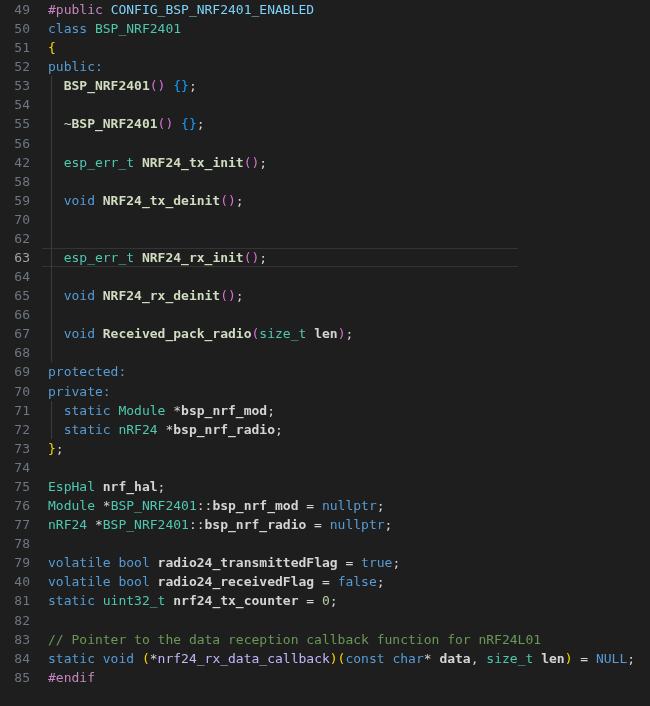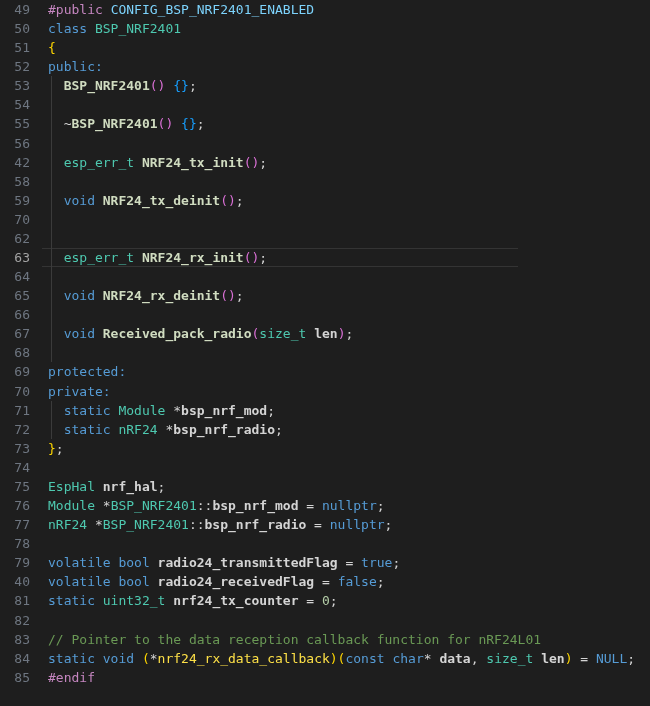--- a/index.html
+++ b/index.html
@@ -41,21 +41,21 @@
     background:#3b3b3b;
   }
   .row.current .gutter{color:#a3a3a3;}
   .row.current .code{
     box-shadow:inset 0 1px 0 #343434, inset 0 -1px 0 #343434;
   }
   .tk-pl  {color:#d4d4d4;}
   .tk-kw  {color:#569cd6;}
   .tk-type{color:#4ec9b0;}
   .tk-fn  {color:#d0dcc0;font-weight:bold;}
-  .tk-fny {color:#fde047;}
+  .tk-fny {color:#c4b5fd;}
   .tk-var {color:#d4d4d4;font-weight:bold;}
   .tk-macro{color:#7dd3fc;}
   .tk-pp  {color:#c586c0;}
   .tk-cm  {color:#6a9955;}
   .tk-num {color:#b5cea8;}
   .tk-b1  {color:#ffd700;}
   .tk-b2  {color:#da70d6;}
   .tk-b3  {color:#179fff;}
 </style>
 </head>

